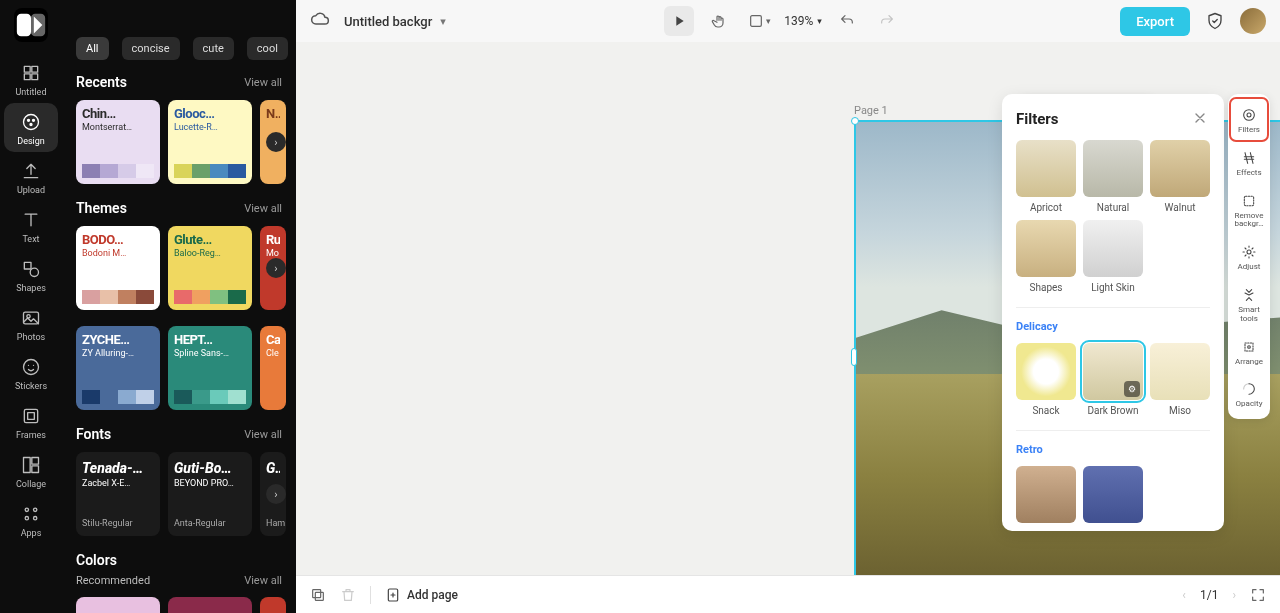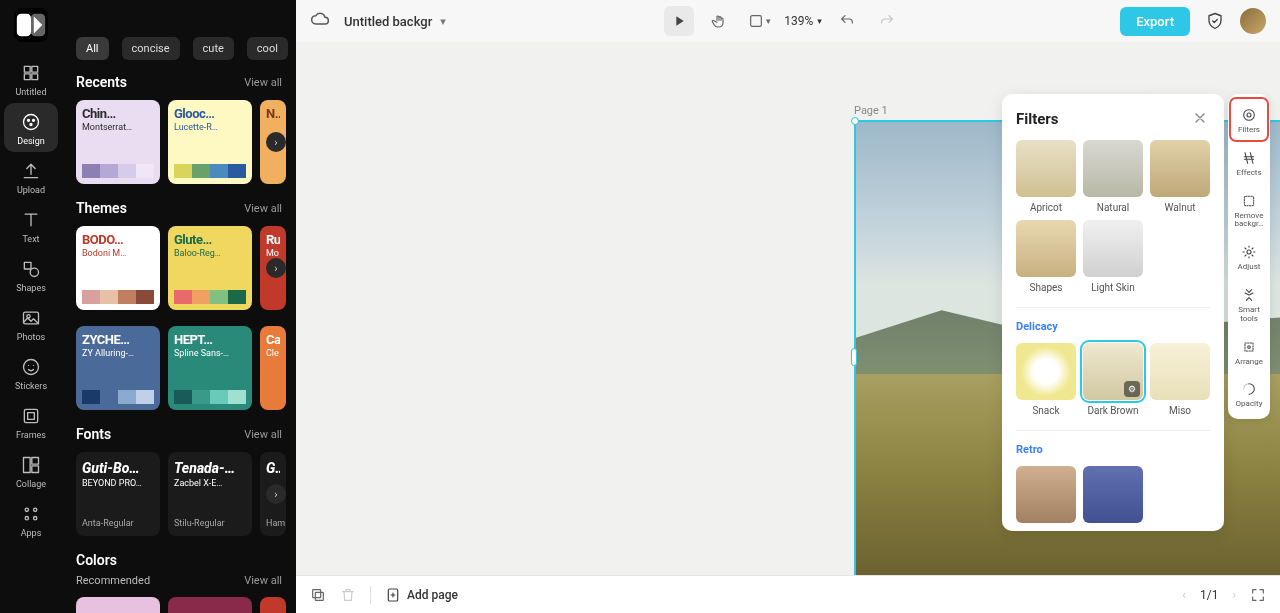--- a/index.html
+++ b/index.html
@@ -322,28 +322,28 @@
           <div class="swatch-row"></div>
         </div>
       </div>
 
     <div class="sec-head">
       <div class="sec-title">Fonts</div>
       <div class="view-all">View all</div>
     </div>
     <div class="card-row" id="fonts-row">
       <div class="font-card">
+          <div class="font-big">Tenada-…</div>
+          <div class="font-mid">Zacbel X-E…</div>
+          <div class="font-reg">Stilu-Regular</div>
+        </div>
+        <div class="font-card">
           <div class="font-big">Guti-Bo…</div>
           <div class="font-mid">BEYOND PRO…</div>
           <div class="font-reg">Anta-Regular</div>
-        </div>
-        <div class="font-card">
-          <div class="font-big">Tenada-…</div>
-          <div class="font-mid">Zacbel X-E…</div>
-          <div class="font-reg">Stilu-Regular</div>
         </div>
         <div class="font-card extra">
           <div class="font-big">G…</div>
           <div class="font-mid"></div>
           <div class="font-reg">Ham…</div>
         </div>
         <div class="row-nav">›</div>
     </div>
 
     <div class="sec-head">

